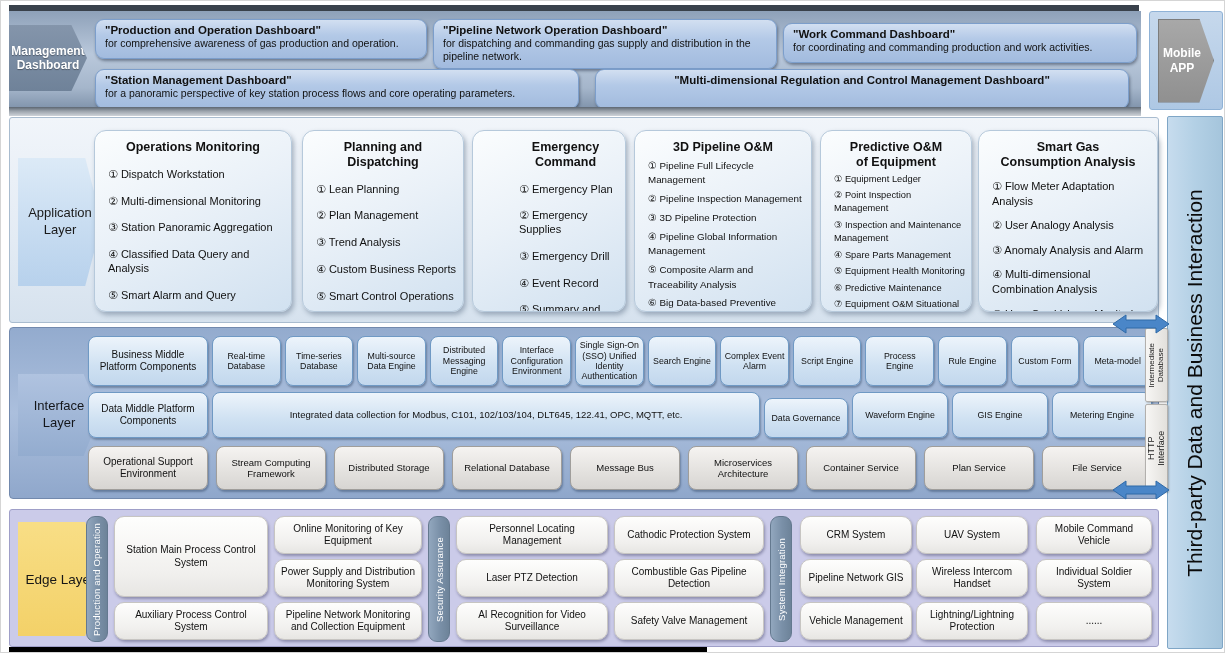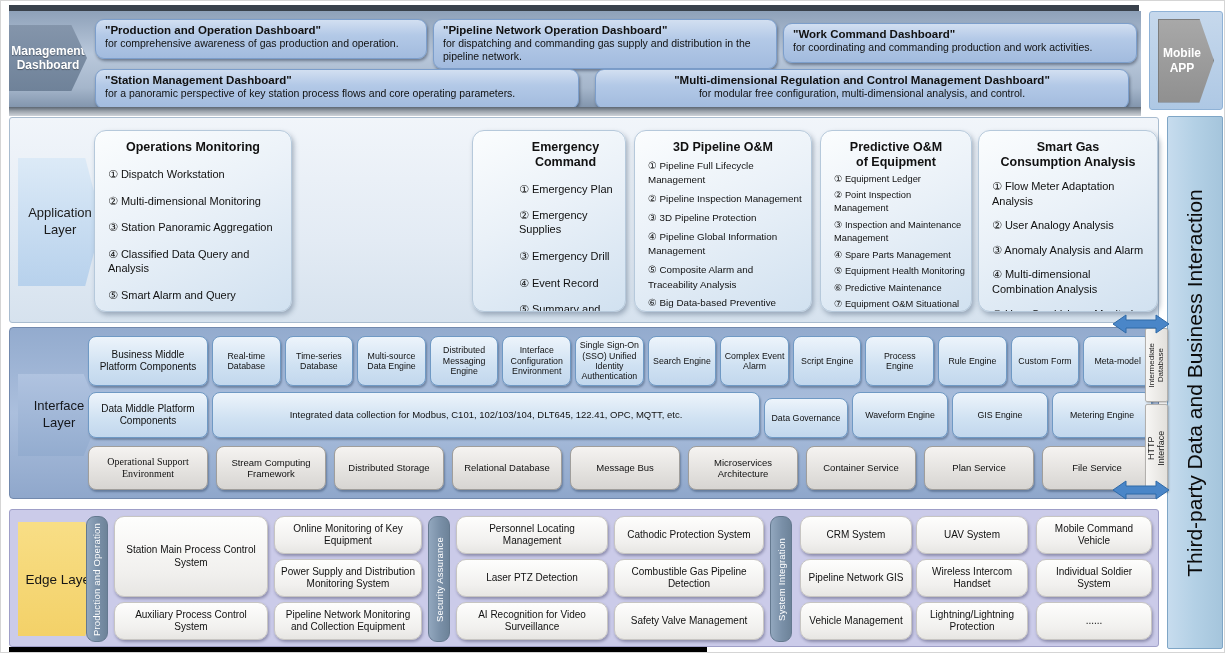--- a/index.html
+++ b/index.html
@@ -53,21 +53,21 @@
   .plat-label{left:8px;top:46px;width:82px;height:82px;background:linear-gradient(180deg,#b0c3e0,#93accf);font-size:13px;line-height:1.3;color:#14161a;}
   .p-row{position:absolute;display:flex;align-items:stretch;left:78px;width:1064px;}
   .p-row1{top:8px;height:50px;gap:4px;}
   .p-row2{top:64px;height:46px;gap:4px;}
   .p-row3{top:118px;height:44px;gap:8px;}
   .chip{display:flex;align-items:center;justify-content:center;text-align:center;background:linear-gradient(180deg,#edf4fb 0%,#cfe1f2 60%,#c2d7ed 100%);border:1px solid #6f99c4;border-radius:8px;box-shadow:1px 2px 2px rgba(20,40,70,.35);font-size:8.8px;line-height:1.18;padding:1px 3px;flex:1 1 0;}
   .chip.row-label{flex:0 0 120px;font-size:10px;}
   .chip.wide{flex:1 1 auto;font-size:9.5px;}
   .chip.fix84{flex:0 0 84px;margin-top:6px;}.chip.fix96{flex:0 0 96px;}.chip.fix100{flex:0 0 100px;}
   .chip.gray{background:linear-gradient(180deg,#f5f3f1 0%,#e3e1de 60%,#d7d5d2 100%);border-color:#a09e9b;font-size:9.5px;}
-  .chip.gray.row-label{font-size:10px;font-family:Liberation Serif, serif;}
+  .chip.gray.row-label{font-size:10px;}
 
   
   .edge{left:8px;top:508px;width:1150px;height:138px;background:#cbcbe9;border:1px solid #9f9fc8;border-radius:3px;}
   .edge-label{left:8px;top:12px;width:84px;height:114px;background:linear-gradient(180deg,#f8de86 0%,#f3d168 100%);font-size:13.5px;color:#161616;filter:drop-shadow(1px 1px 1px rgba(120,100,40,.5));}
   .vbar{position:absolute;top:6px;height:126px;width:22px;background:linear-gradient(90deg,#92a7be 0%,#7a90a8 55%,#6d8399 100%);border:1px solid #64798f;border-radius:9px;display:flex;align-items:center;justify-content:center;}
   .vbar span{transform:rotate(-90deg);white-space:nowrap;color:#fff;font-size:9.5px;letter-spacing:.2px;}
   .vbar1{left:76px;} .vbar2{left:418px;} .vbar3{left:760px;}
   .e-col{position:absolute;top:6px;height:126px;display:flex;flex-direction:column;gap:5px;}
   .e-colA{left:104px;width:154px;} .e-colB{left:264px;width:148px;}
   .e-colC{left:446px;width:152px;} .e-colD{left:604px;width:150px;}
@@ -108,21 +108,20 @@
     <div class="abs dash-box m-box2">
       <div class="t">"Work Command Dashboard"</div>
       <div class="d">for coordinating and commanding production and work activities.</div>
     </div>
     <div class="abs dash-box m-box3">
       <div class="t">"Station Management Dashboard"</div>
       <div class="d">for a panoramic perspective of key station process flows and core operating parameters.</div>
     </div>
     <div class="abs dash-box m-box4 center">
       <div class="t">"Multi-dimensional Regulation and Control Management Dashboard"</div>
-      <div class="d">for modular free configuration, multi-dimensional analysis, and control.</div>
     </div>
   </div>
   <div class="abs mgmt-sep"></div>
 
   <div class="abs mobile-wrap">
     <div class="mobile-shape" style="white-space: pre-line;">Mobile
 APP</div>
   </div>
 
   <div class="abs app">
@@ -130,20 +129,30 @@
 Layer</div>
 
     <div class="abs app-card loose a-card0">
       <div class="card-title">Operations Monitoring</div>
       <div class="items">
           <div class="item">① Dispatch Workstation</div>
           <div class="item">② Multi-dimensional Monitoring</div>
           <div class="item">③ Station Panoramic Aggregation</div>
           <div class="item">④ Classified Data Query and Analysis</div>
           <div class="item">⑤ Smart Alarm and Query</div>
+        </div>
+    </div>
+    <div class="abs app-card loose a-card1">
+      <div class="card-title">Planning and Dispatching</div>
+      <div class="items">
+          <div class="item">① Lean Planning</div>
+          <div class="item">② Plan Management</div>
+          <div class="item">③ Trend Analysis</div>
+          <div class="item">④ Custom Business Reports</div>
+          <div class="item">⑤ Smart Control Operations</div>
         </div>
     </div>
     <div class="abs app-card loose a-card2">
       <div class="card-title">Emergency Command</div>
       <div class="items">
           <div class="item">① Emergency Plan</div>
           <div class="item">② Emergency Supplies</div>
           <div class="item">③ Emergency Drill</div>
           <div class="item">④ Event Record</div>
           <div class="item">⑤ Summary and Evaluation</div>

